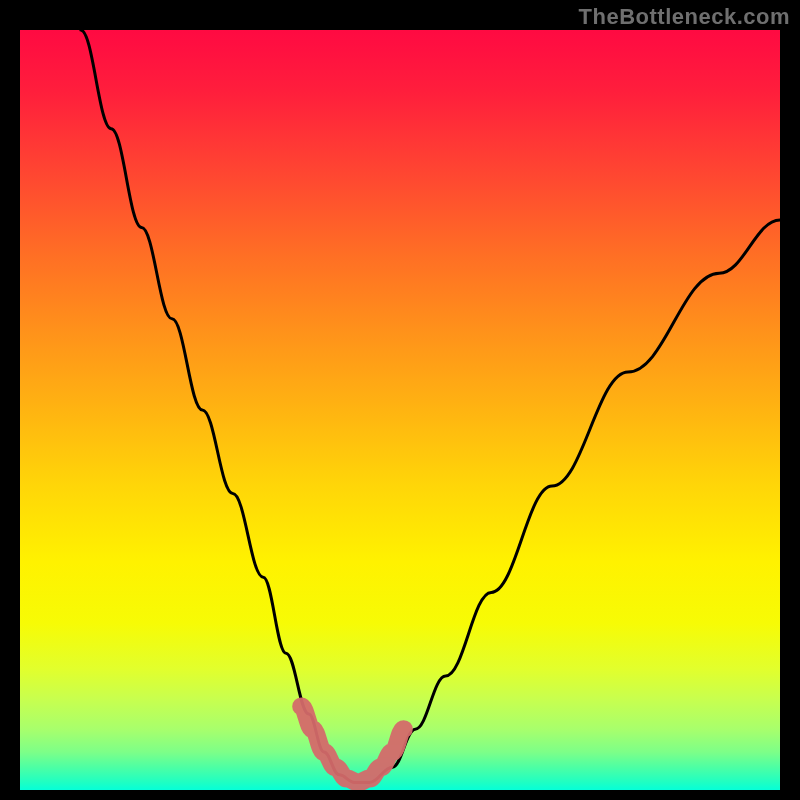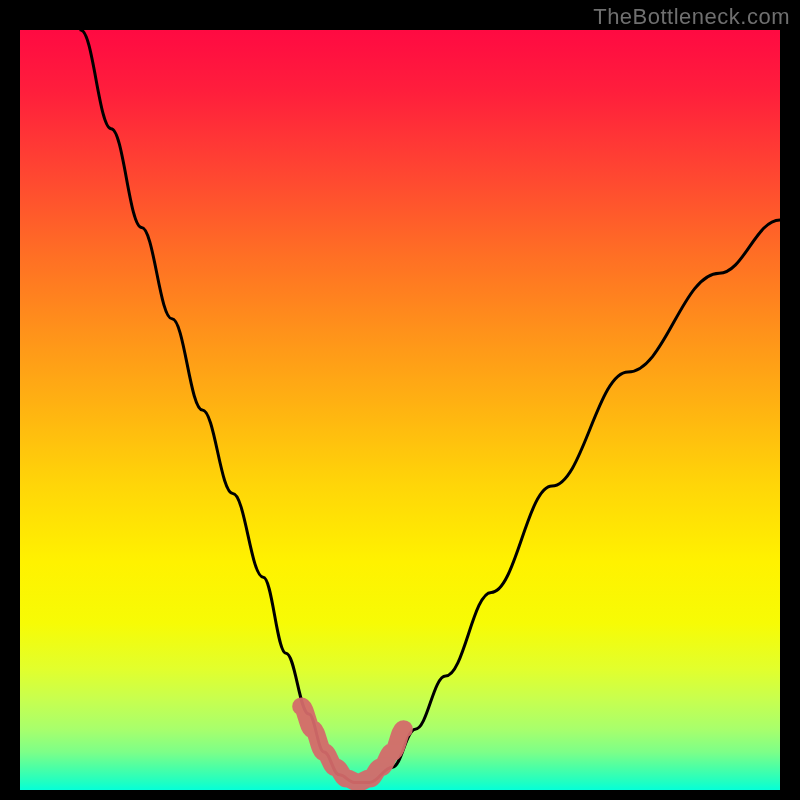--- a/index.html
+++ b/index.html
@@ -16,21 +16,21 @@
     width: 800px;
     height: 800px;
     background: #000;
   }
   .watermark {
     position: absolute;
     top: 4px;
     right: 10px;
     color: #6f6f6f;
     font-size: 22px;
-    font-weight: 400;
+    font-weight: 700;
     letter-spacing: 0.5px;
     z-index: 50;
   }
   .plot-area {
     position: absolute;
     left: 20px;
     top: 30px;
     width: 760px;
     height: 760px;
     overflow: hidden;

